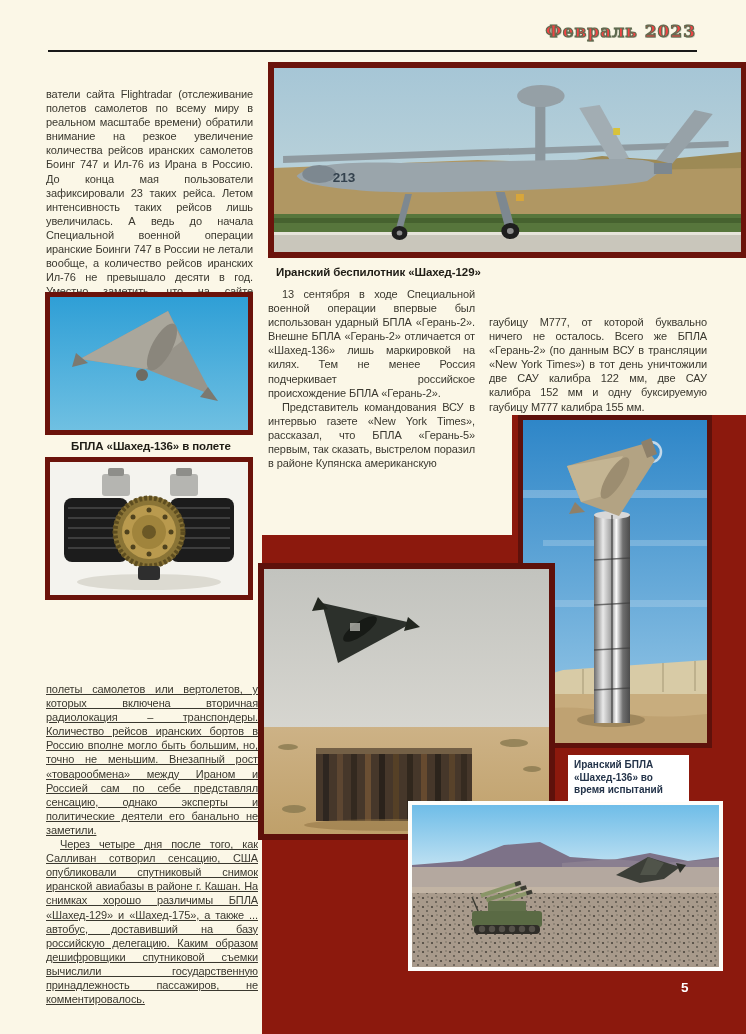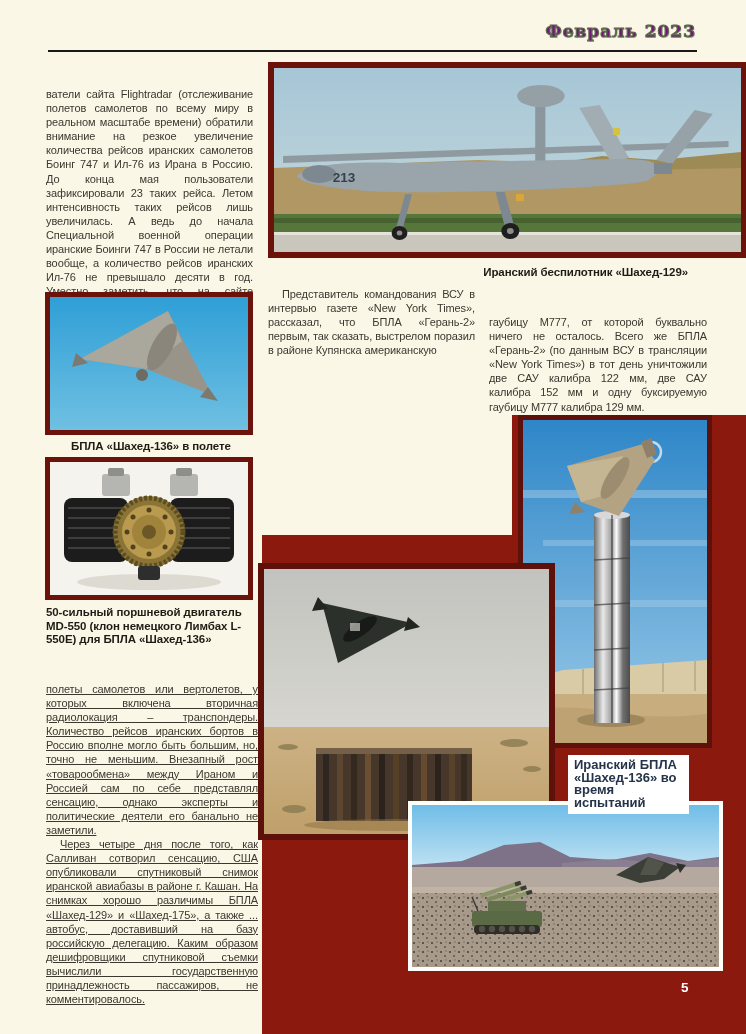--- a/index.html
+++ b/index.html
@@ -5,21 +5,21 @@
   html,body{margin:0;padding:0;background:#555;}
   #page{
     position:relative;width:746px;height:1034px;margin:0 auto;
     background:#fbf7e7;overflow:hidden;
     font-family:"Liberation Sans",sans-serif;color:#3a382f;
   }
   
   #header-date{
     position:absolute;top:21px;right:50px;
     font-family:"DejaVu Serif",serif;font-weight:bold;font-size:17px;letter-spacing:1px;
-    color:#701a75;-webkit-text-stroke:1.1px #5f6b50;
+    color:#ef4444;-webkit-text-stroke:1.1px #5f6b50;
     text-shadow:0 0 1px #5f6b50,1px 1px 0 #8d948066;
   }
   #top-rule{position:absolute;left:48px;top:50px;width:649px;height:2px;background:#191919;}
   
   .red-block{position:absolute;background:#8c190d;}
   #red-main{left:262px;top:535px;width:484px;height:499px;}
   #red-right{left:512px;top:415px;width:234px;height:619px;}
   
   .col{position:absolute;font-size:11px;line-height:14.1px;letter-spacing:-0.1px;
        text-align:justify;color:#3a382f;}
@@ -34,26 +34,26 @@
   .photo svg{display:block;width:100%;height:100%;}
   #photo-shahed129{left:268px;top:62px;width:479px;height:196px;border:6px solid #6b130b;z-index:4;}
   #photo-shahed136-flight{left:45px;top:292px;width:208px;height:143px;border:5px solid #6b130b;z-index:4;}
   #photo-engine{left:45px;top:457px;width:208px;height:143px;border:5px solid #6b130b;background:#f4f3ee;z-index:4;}
   #photo-pedestal{left:518px;top:415px;width:194px;height:333px;border:5px solid #5e110b;z-index:2;}
   #photo-container{left:258px;top:563px;width:297px;height:277px;border:6px solid #5e110b;z-index:3;}
   #photo-launch{left:408px;top:801px;width:315px;height:170px;border:4px solid #fdfdfa;z-index:3;}
   
   .caption{position:absolute;font-weight:bold;font-size:11.5px;line-height:13.5px;
            color:#1e1c15;letter-spacing:-0.1px;}
-  #caption-shahed129{left:268px;top:266px;width:420px;text-align:right;}
+  #caption-shahed129{left:276px;top:266px;width:420px;}
   #caption-shahed136-flight{left:46px;top:440px;width:210px;padding-left:25px;}
   #caption-engine{left:46px;top:606px;width:212px;}
   #caption-pedestal{
     left:568px;top:755px;width:110px;background:#ffffff;
-    padding:4px 5px 5px 6px;font-weight:bold;font-size:13px;line-height:12.5px;
+    padding:4px 5px 5px 6px;font-weight:bold;font-size:10px;line-height:12.5px;
     color:#24344a;z-index:5;position:absolute;
   }
   
   #page-number{position:absolute;left:681px;top:980px;color:#ffffff;
                font-weight:bold;font-size:13.5px;z-index:6;}
 </style>
 </head>
 <body>
 
 <div id="page">
@@ -61,24 +61,25 @@
   <div id="header-date">Февраль 2023</div>
   <div id="top-rule"></div>
 
   <div id="red-main" class="red-block"></div>
   <div id="red-right" class="red-block"></div>
 
   <div id="col-left-top" class="col cont">
       <p>ватели сайта Flightradar (отслеживание полетов самолетов по всему миру в реальном масштабе времени) обратили внимание на резкое увеличение количества рейсов иранских самолетов Боинг 747 и Ил-76 из Ирана в Россию. До конца мая пользователи зафиксировали 23 таких рейса. Летом интенсивность таких рейсов лишь увеличилась. А ведь до начала Специальной военной операции иранские Боинги 747 в России не летали вообще, а количество рейсов иранских Ил-76 не превышало десяти в год. Уместно заметить, что на сайте Flightradar можно отследить лишь</p>
     </div>
   <div id="col-middle" class="col">
-      <p>Представитель командования ВСУ в интервью газете «New York Times», рассказал, что БПЛА «Герань-2» первым, так сказать, выстрелом поразил в районе Купянска американскую</p>
+      <p>13 сентября в ходе Специальной военной операции впервые был использован ударный БПЛА «Герань-2». Внешне БПЛА «Герань-2» отличается от «Шахед-136» лишь маркировкой на килях. Тем не менее Россия подчеркивает российское происхождение БПЛА «Герань-2».</p>
+      <p>Представитель командования ВСУ в интервью газете «New York Times», рассказал, что БПЛА «Герань-5» первым, так сказать, выстрелом поразил в районе Купянска американскую</p>
     </div>
   <div id="col-right" class="col cont">
-      <p>гаубицу М777, от которой буквально ничего не осталось. Всего же БПЛА «Герань-2» (по данным ВСУ в трансляции «New York Times») в тот день уничтожили две САУ калибра 122 мм, две САУ калибра 152 мм и одну буксируемую гаубицу М777 калибра 129 мм.</p>
+      <p>гаубицу М777, от которой буквально ничего не осталось. Всего же БПЛА «Герань-2» (по данным ВСУ в трансляции «New York Times») в тот день уничтожили две САУ калибра 122 мм, две САУ калибра 152 мм и одну буксируемую гаубицу М777 калибра 155 мм.</p>
     </div>
   <div id="col-left-bottom" class="col cont">
       <p>полеты самолетов или вертолетов, у которых включена вторичная радиолокация – транспондеры. Количество рейсов иранских бортов в Россию вполне могло быть большим, но, точно не меньшим. Внезапный рост «товарообмена» между Ираном и Россией сам по себе представлял сенсацию, однако эксперты и политические деятели его банально не заметили.</p>
       <p>Через четыре дня после того, как Салливан сотворил сенсацию, США опубликовали спутниковый снимок иранской авиабазы в районе г. Кашан. На снимках хорошо различимы БПЛА «Шахед-129» и «Шахед-175», а также ... автобус, доставивший на базу российскую делегацию. Каким образом дешифровщики спутниковой съемки вычислили государственную принадлежность пассажиров, не комментировалось.</p>
     </div>
 
   <div id="photo-shahed129" class="photo">
     <svg viewBox="0 0 413 184" preserveAspectRatio="none">
       <defs>
         <linearGradient id="skyA" x1="0" y1="0" x2="0" y2="1">
@@ -182,21 +183,20 @@
             <circle cx="115" cy="85" r="2.5"></circle>
           <circle cx="99" cy="92" r="2.5"></circle>
             <circle cx="83" cy="85" r="2.5"></circle>
           <circle cx="77" cy="70" r="2.5"></circle>
             <circle cx="83" cy="55" r="2.5"></circle>
         </g>
       </g>
       <rect x="88" y="104" width="22" height="14" rx="3" fill="#2e2e2e"></rect>
     </svg>
   </div>
-  <div id="caption-engine" class="caption">50-сильный поршневой двигатель MD-550 (клон немецкого Лимбах L-550E) для БПЛА «Шахед-136»</div>
 
   <div id="photo-pedestal" class="photo">
     <svg viewBox="0 0 184 323" preserveAspectRatio="none">
       <defs>
         <linearGradient id="skyE" x1="0" y1="0" x2="0" y2="1">
           <stop offset="0" stop-color="#2e86c8"></stop>
             <stop offset="1" stop-color="#9ccbe8"></stop>
         </linearGradient>
         <linearGradient id="metal" x1="0" y1="0" x2="1" y2="0">
           <stop offset="0" stop-color="#6d6d6d"></stop>

